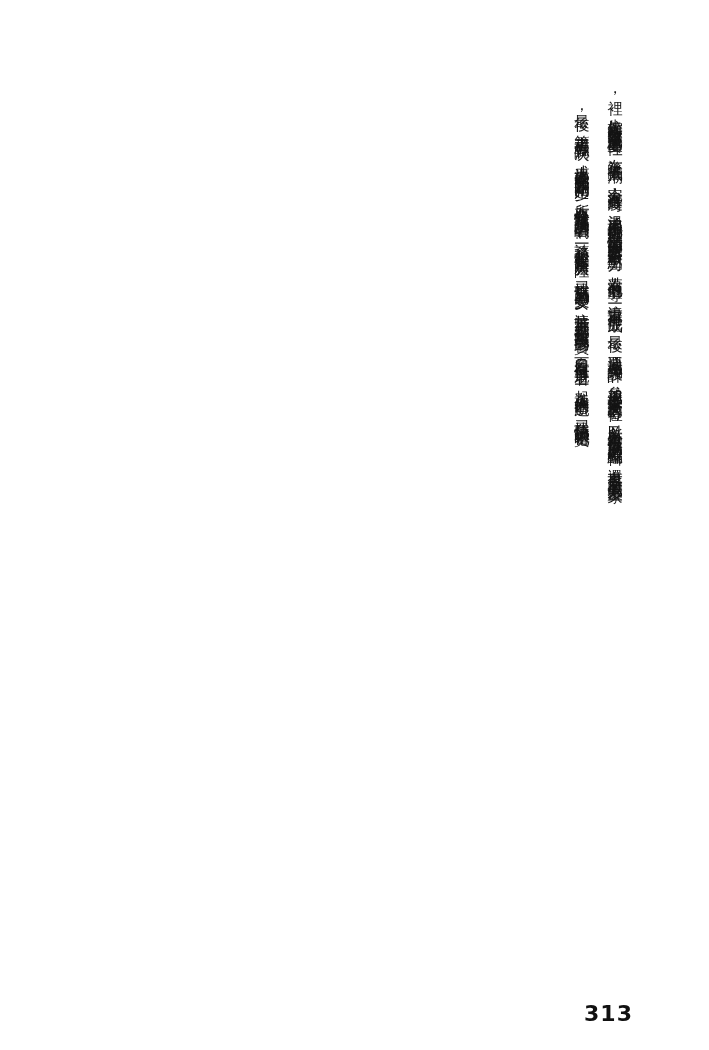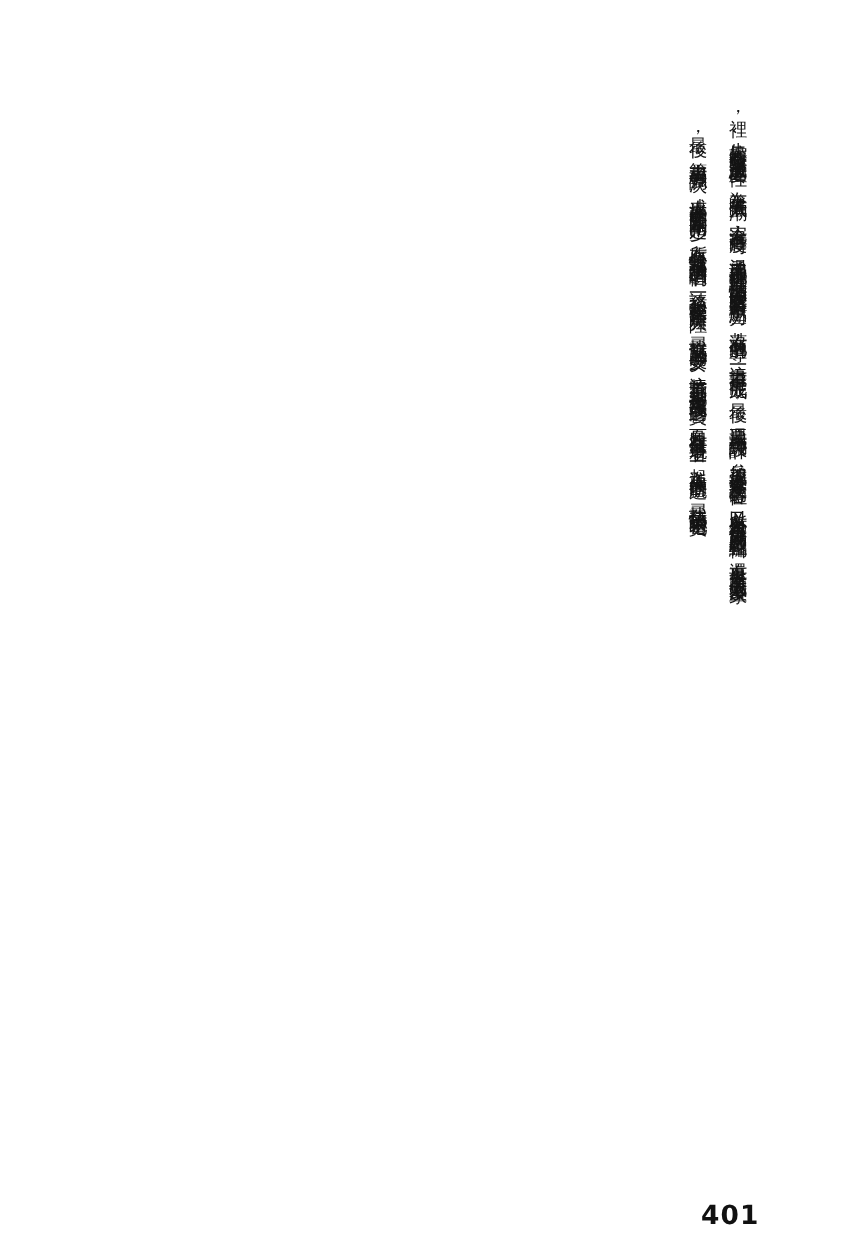--- a/index.html
+++ b/index.html
@@ -59,15 +59,15 @@
 </head>
 <body>
 
 <div class="page">
 
   <div class="text-block">
     <span class="para">裡，失控暴衝時教會筆者減法的重要性；在筆者陷入低潮、完全沒有進度時，溫柔地用電子郵件催稿（對懶惰的作家有時需要給予一點壓力）；若沒有他的引導，這書一定不可能完成。最後，還要感謝美編設計、參加成人漫畫女子座談會的各位、以及所有為本書提供協助的出版社編輯，還有世界上所有的成人漫畫家。</span>
     <span class="para indent">最後，筆者想再強調一次，成人漫畫的研究真的才剛剛起步。所有心懷捨我其誰想法的讀者們，請務必一起來探索這片新大陸，尋找充滿魅力的美少女。這片荒野上到處都是尚無人發現的珍寶，而且沒有任何競爭者。一起進入偉大的航道！尋找色情的大祕寶吧！</span>
   </div>
 
-  <div class="page-number">401</div>
+  <div class="page-number">313</div>
 
 </div>
 
 </body></html>

